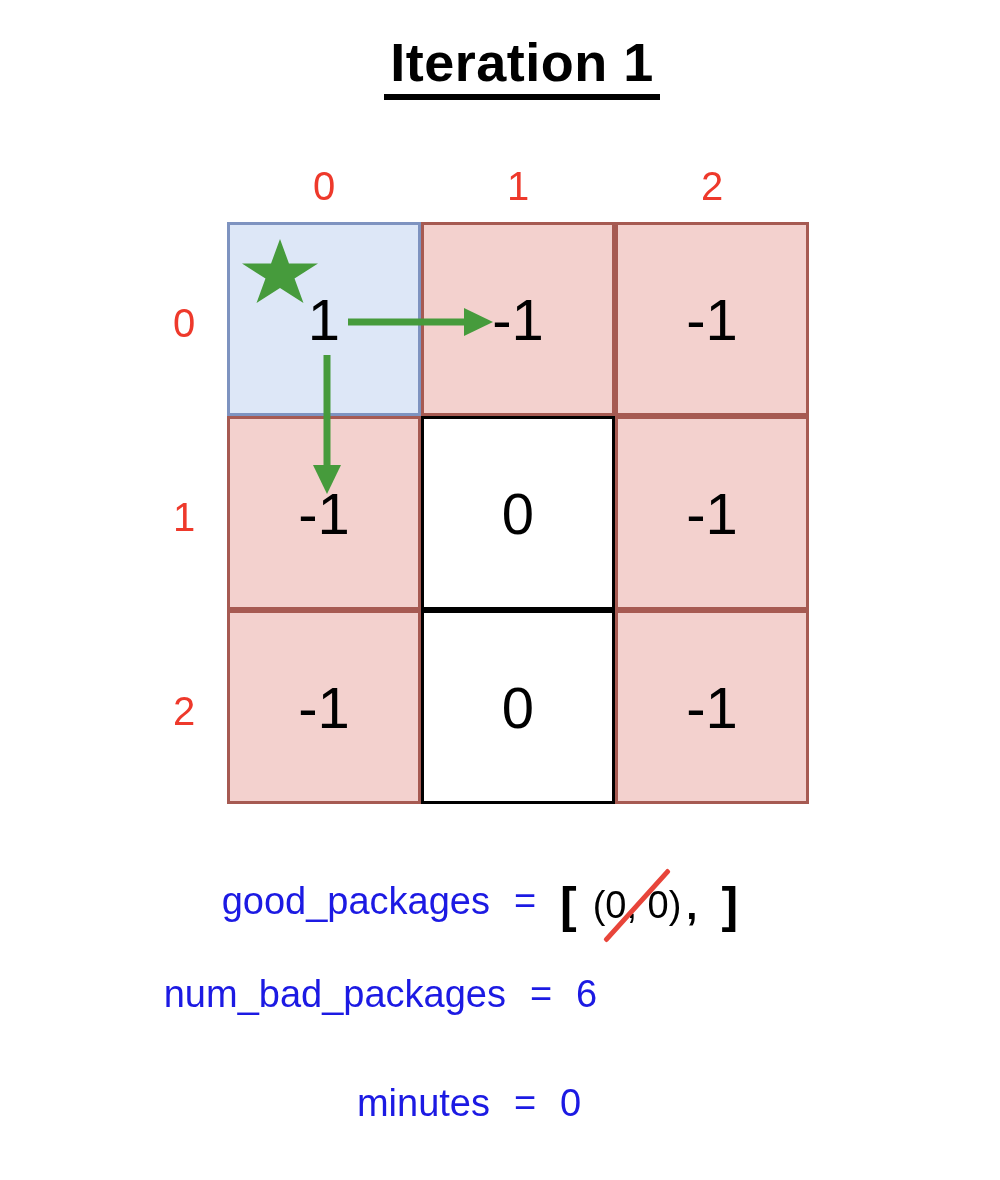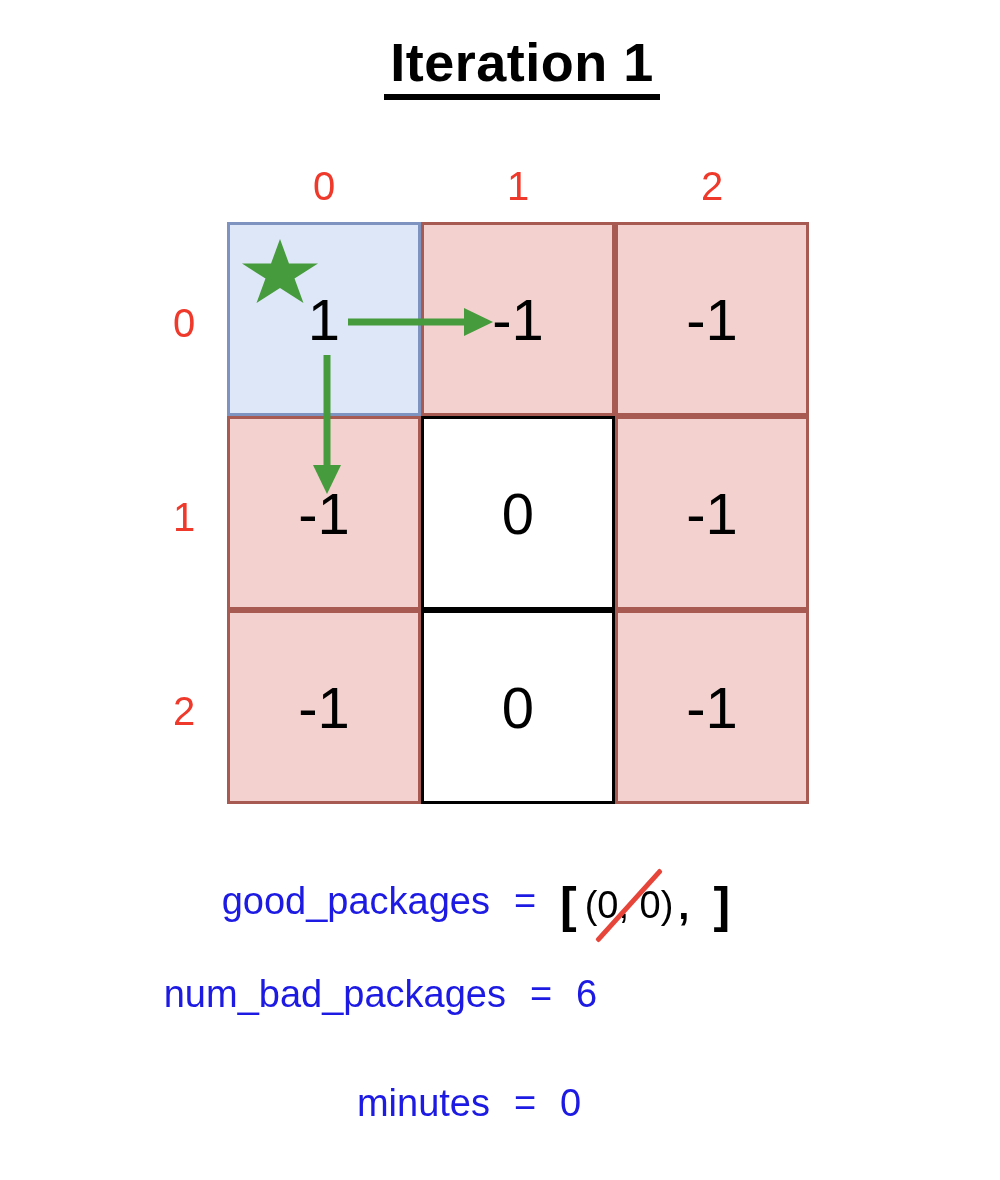--- a/index.html
+++ b/index.html
@@ -38,21 +38,21 @@
   .var-line{position:absolute;left:0;width:100%;height:50px;display:flex;align-items:flex-start;
             color:var(--blue-text,#1c1ae3);font-size:38px;}
   .var-line.l1{top:880px;} .var-line.l2{top:973px;padding-left:16px;} .var-line.l3{top:1082px;}
   .var-label{display:inline-block;width:490px;text-align:right;white-space:pre;}
   .var-eq{display:inline-block;width:70px;text-align:center;}
   .var-value{display:inline-flex;align-items:center;color:#000;}
   .bracket{font-size:50px;font-weight:700;color:#000;line-height:1;}
   .bracket.open{margin-right:8px;}
   .bracket.close{margin-left:10px;}
   .comma{font-size:40px;font-weight:700;color:#000;margin:0 14px 0 5px;}
-  .struck{position:relative;display:inline-block;color:#000;}
+  .struck{position:relative;display:inline-block;color:#000;margin-left:8px;}
   .slash{position:absolute;left:50%;top:50%;width:96px;height:5px;margin-left:-48px;margin-top:-2px;
          background:var(--slash-red,#e8453a);transform:rotate(-48deg);border-radius:2px;}
   .green-item{color:var(--green-text,#3f8e2e);}
   .blue-val{color:var(--blue-text,#1c1ae3);}
 </style>
 </head>
 <body>
 
 <div class="canvas">
 

